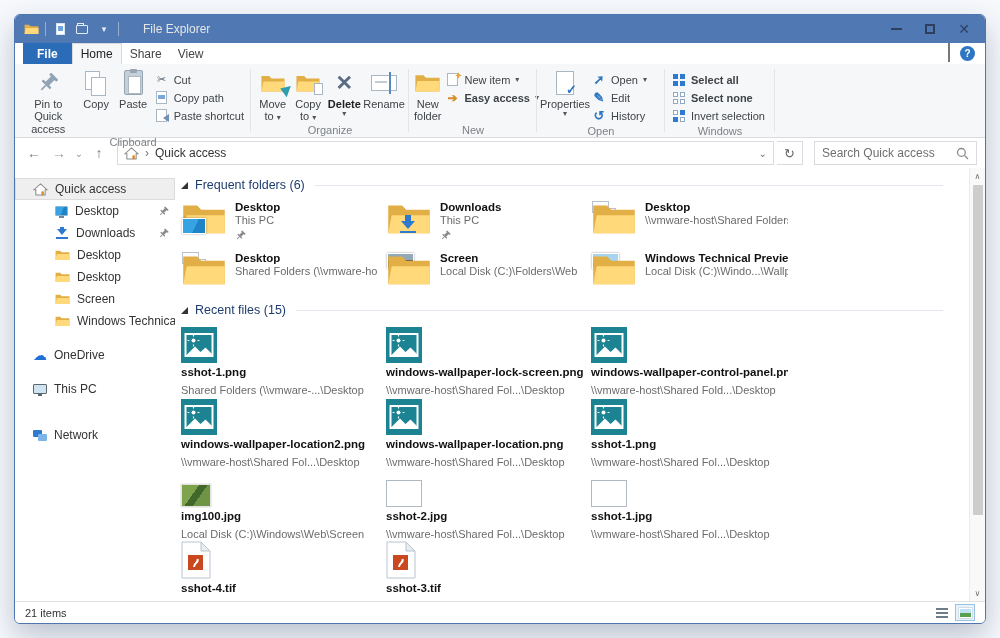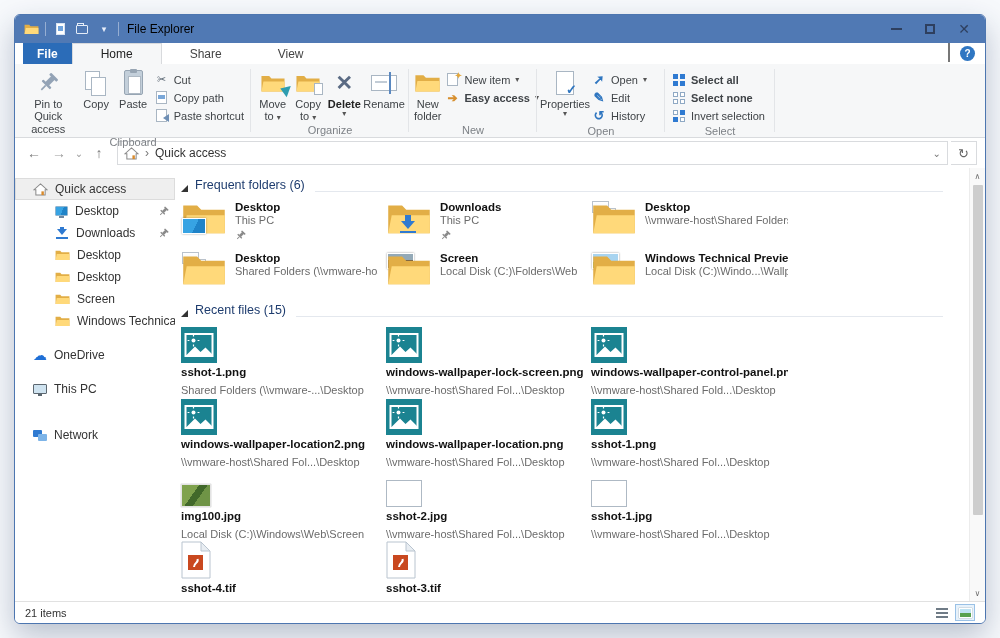--- a/index.html
+++ b/index.html
@@ -14,29 +14,29 @@
   
   .titlebar { height:28px; background:#5079b4; display:flex; align-items:center; padding:0 6px 0 8px; flex:none; }
   .qat { display:flex; align-items:center; gap:6px; }
   .qat-sep { width:1px; height:14px; background:rgba(255,255,255,.4); }
   .qat-btn { display:flex; align-items:center; justify-content:center; width:16px; height:16px; }
   .qat-page { width:9px; height:12px; background:#fff; border:1px solid #d9e4f2; position:relative; }
   .qat-page::after { content:""; position:absolute; left:1px; top:2px; width:5px; height:5px; background:#6fa3dd; }
   .qat-folder { width:12px; height:9px; background:transparent; border:1px solid #e4ecf7; border-radius:1px; position:relative; }
   .qat-folder::before { content:""; position:absolute; left:0; top:-3px; width:5px; height:2px; border:1px solid #e4ecf7; border-bottom:none; }
   .qat-caret { color:#e7eefa; font-size:9px; line-height:1; }
-  .title-text { color:#000000; font-size:12px; margin-left:8px; }
+  .title-text { color:#e5e5e5; font-size:12px; margin-left:24px; }
   .win-controls { margin-left:auto; display:flex; align-items:center; gap:4px; }
   .win-btn { width:30px; height:22px; display:flex; align-items:center; justify-content:center; }
   .glyph-min { width:11px; height:2px; background:#2e3f5e; }
   .glyph-max { width:10px; height:10px; border:2px solid #2e3f5e; }
   .glyph-close { color:#2e3f5e; font-size:14px; line-height:1; }
   
   .tabrow { height:21px; background:#fff; display:flex; align-items:stretch; padding-left:8px; flex:none; position:relative;text-align:center; }
-  .tab { padding:0 28px; display:flex; align-items:center; font-size:12px; color:#444; cursor:default; }
+  .tab { padding:0 8px; display:flex; align-items:center; font-size:12px; color:#444; cursor:default; }
   .tab-file { background:#2b6cb8; color:#fff; font-weight:bold; padding:0 14px; }
   .tab-active { background:#f6f7f8; border:1px solid #d8dadd; border-bottom:none; color:#222; }
   .tabrow-right { margin-left:auto; display:flex; align-items:center; gap:10px; padding-right:10px; }
   .chev-up { width:8px; height:8px; border-left:2px solid #777; border-top:2px solid #777; transform:rotate(45deg) translateY(2px); }
   .help-btn { width:15px; height:15px; border-radius:50%; background:#2f76c2; color:#fff; font-size:10px; font-weight:bold; display:flex; align-items:center; justify-content:center; }
   
   .ribbon { height:74px; background:#f6f7f8; border-bottom:1px solid #d9dbde; display:flex; align-items:stretch; flex:none; }
   .rgroup { display:flex; flex-direction:column; position:relative; padding:2px 4px 0 4px; flex:none; }
   .rgroup::after { content:""; position:absolute; right:0; top:5px; bottom:5px; width:1px; background:#e3e5e8; }
   .rbody { display:flex; align-items:flex-start; flex:1; }
@@ -106,21 +106,21 @@
   .si-net::before { content:""; position:absolute; left:0; top:0; width:9px; height:7px; background:#2f7ad1; border-radius:1px; }
   .si-net::after { content:""; position:absolute; right:0; bottom:0; width:9px; height:7px; background:#7db4e8; border-radius:1px; }
   .si-hg { position:relative; width:14px; height:11px; flex:none; }
   .si-hg::before { content:""; position:absolute; left:1px; top:1px; width:6px; height:6px; border-radius:50%; background:#3a7ad1; box-shadow:0 6px 0 -2px #3a7ad1; }
   .si-hg::after { content:""; position:absolute; right:1px; top:2px; width:5px; height:5px; border-radius:50%; background:#58a55a; box-shadow:0 5px 0 -1px #58a55a; }
   .dl-tri { position:absolute; left:2px; top:2px; width:0; height:0; border-left:5px solid transparent; border-right:5px solid transparent; border-top:6px solid #2f7ad1; }
   .dl-stem { position:absolute; left:5px; top:0; width:4px; height:3px; background:#2f7ad1; }
   .dl-bar { position:absolute; left:1px; bottom:0; width:12px; height:2px; background:#2f7ad1; }
   
   .content { flex:1; position:relative; padding:8px 0 0 2px; overflow:hidden; }
-  .sec-head { display:flex; align-items:flex-end; margin:2px 26px 6px 4px; }
+  .sec-head { display:flex; align-items:center; margin:2px 26px 6px 4px; }
   .sec-tri { width:0; height:0; border-bottom:7px solid #333; border-left:7px solid transparent; margin-right:7px; }
   .sec-title { font-size:12.5px; color:#1e3c6e; white-space:nowrap; }
   .sec-rule { flex:1; height:1px; background:#e4e8ee; margin-left:10px; }
   .grid3 { display:grid; grid-template-columns:205px 205px 205px; }
   .folder-grid { row-gap:5px; margin-bottom:8px; }
   .ftile { display:flex; gap:8px; height:46px; padding:2px 4px; }
   .tile-icon { position:relative; width:46px; height:36px; flex:none; }
   .tile-text { min-width:0; padding-top:1px; }
   .tile-name { font-size:11.5px; font-weight:bold; color:#111; white-space:nowrap; overflow:hidden; }
   .tile-path { font-size:11px; color:#6b6b6b; white-space:nowrap; overflow:hidden; margin-top:1px; }
@@ -419,38 +419,45 @@
                     <span class="sq sq-o"></span>
                     <span class="sq sq-f"></span>
                     <span class="sq sq-f"></span>
                     <span class="sq sq-o"></span>
                   </span>
                 </span>
             <span>Invert selection</span>
           </div>
         </div>
       </div>
-      <div class="rlabel">Select</div>
+      <div class="rlabel">Windows</div>
     </div>
   </div>
 
   <div class="addr-row">
     <div class="nav-btn nav-enabled">←</div>
     <div class="nav-btn">→</div>
     <div class="nav-btn nav-chev">⌄</div>
     <div class="nav-btn nav-enabled">↑</div>
     <div class="addr-box">
       <svg width="15" height="13">
             <use href="#sym-home"></use>
           </svg>
       <span class="addr-sep">›</span>
       <span class="addr-text">Quick access</span>
       <span class="addr-caret">⌄</span>
     </div>
     <div class="refresh-btn">↻</div>
+    <div class="search-box">
+      <input type="text" placeholder="Search Quick access" style="">
+      <svg width="13" height="13" viewBox="0 0 13 13">
+        <circle cx="5.4" cy="5.4" r="3.9" fill="none" stroke="#8a8a8a" stroke-width="1.3"></circle>
+        <line x1="8.4" y1="8.4" x2="12" y2="12" stroke="#8a8a8a" stroke-width="1.3"></line>
+      </svg>
+    </div>
   </div>
 
   <div class="main">
 
     <div class="sidebar">
       <div class="side-item lv0 side-sel">
         <svg width="15" height="13">
               <use href="#sym-home"></use>
             </svg>
         <span>Quick access</span>

